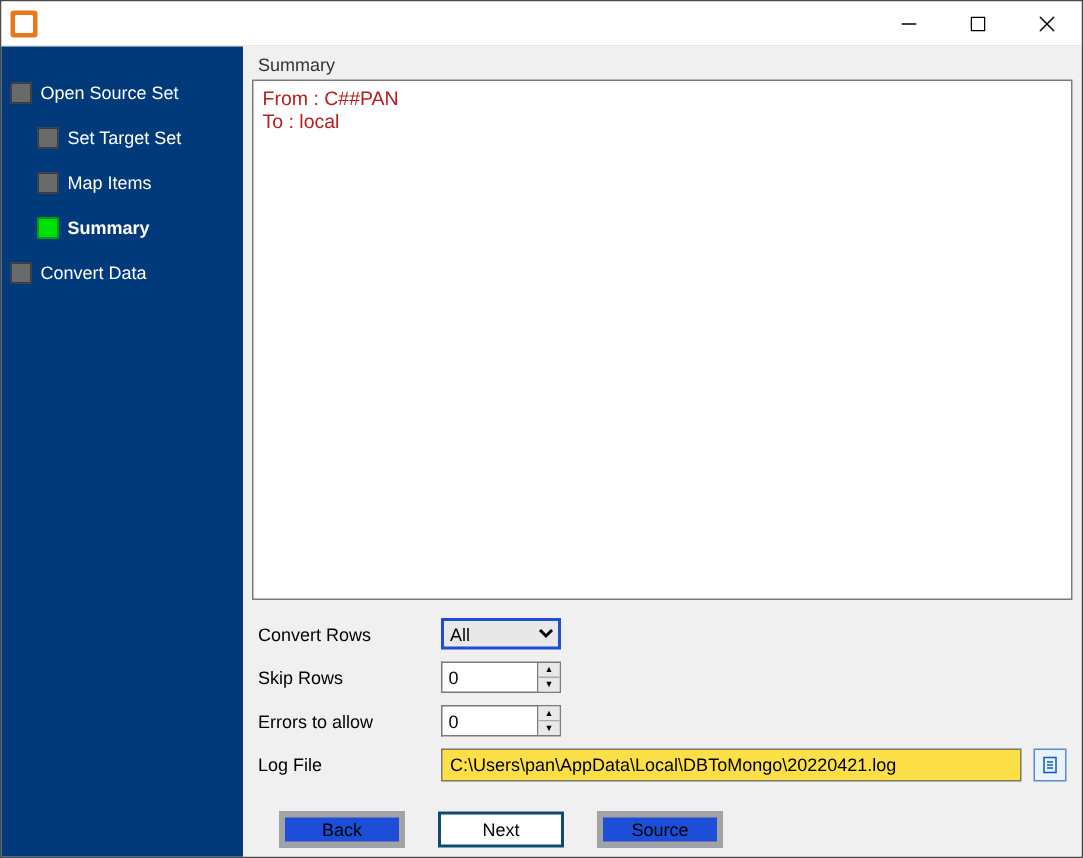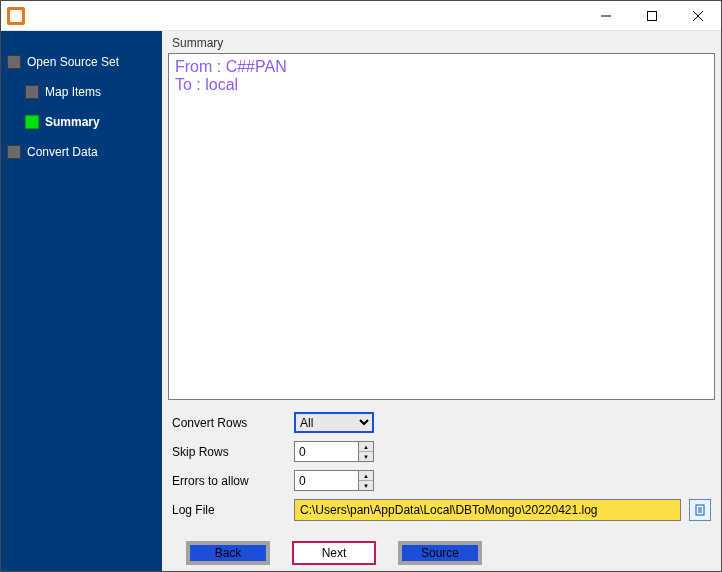--- a/index.html
+++ b/index.html
@@ -109,22 +109,22 @@
   .section-title {
     font-size: 12px;
     color: #333;
     padding: 3px 2px 3px 4px;
   }
   .summary-box {
     flex: 1;
     background: #fff;
     border: 1px solid #7a7a7a;
     padding: 4px 6px;
-    font-size: 16px;
-    color: #8b5cf6;
+    font-size: 13px;
+    color: #b91c1c;
     overflow: auto;
     white-space: pre-line;
     min-height: 0;
   }
   .options {
     padding: 12px 4px 4px 4px;
   }
   .opt-row {
     display: flex;
     align-items: center;
@@ -208,21 +208,21 @@
     background: #1d4ed8;
     border: 4px solid #a3a3a3;
     color: #000;
     font-size: 12px;
     display: flex;
     align-items: center;
     justify-content: center;
   }
   .btn.primary {
     background: #fff;
-    border: 2px solid #be185d;
+    border: 2px solid #0c4a6e;
   }
 </style>
 </head>
 <body>
 
 <div class="window">
 
   <div class="titlebar">
     <div class="titlebar-left">
       <div class="app-icon"></div>
@@ -246,20 +246,24 @@
       </div>
     </div>
   </div>
 
   <div class="body">
 
     <div class="sidebar">
       <div class="tree-item">
         <div class="tree-box"></div>
         <span class="tree-label">Open Source Set</span>
+      </div>
+      <div class="tree-item tree-child">
+        <div class="tree-box"></div>
+        <span class="tree-label">Set Target Set</span>
       </div>
       <div class="tree-item tree-child">
         <div class="tree-box"></div>
         <span class="tree-label">Map Items</span>
       </div>
       <div class="tree-item tree-child">
         <div class="tree-box active"></div>
         <span class="tree-label bold">Summary</span>
       </div>
       <div class="tree-item">

